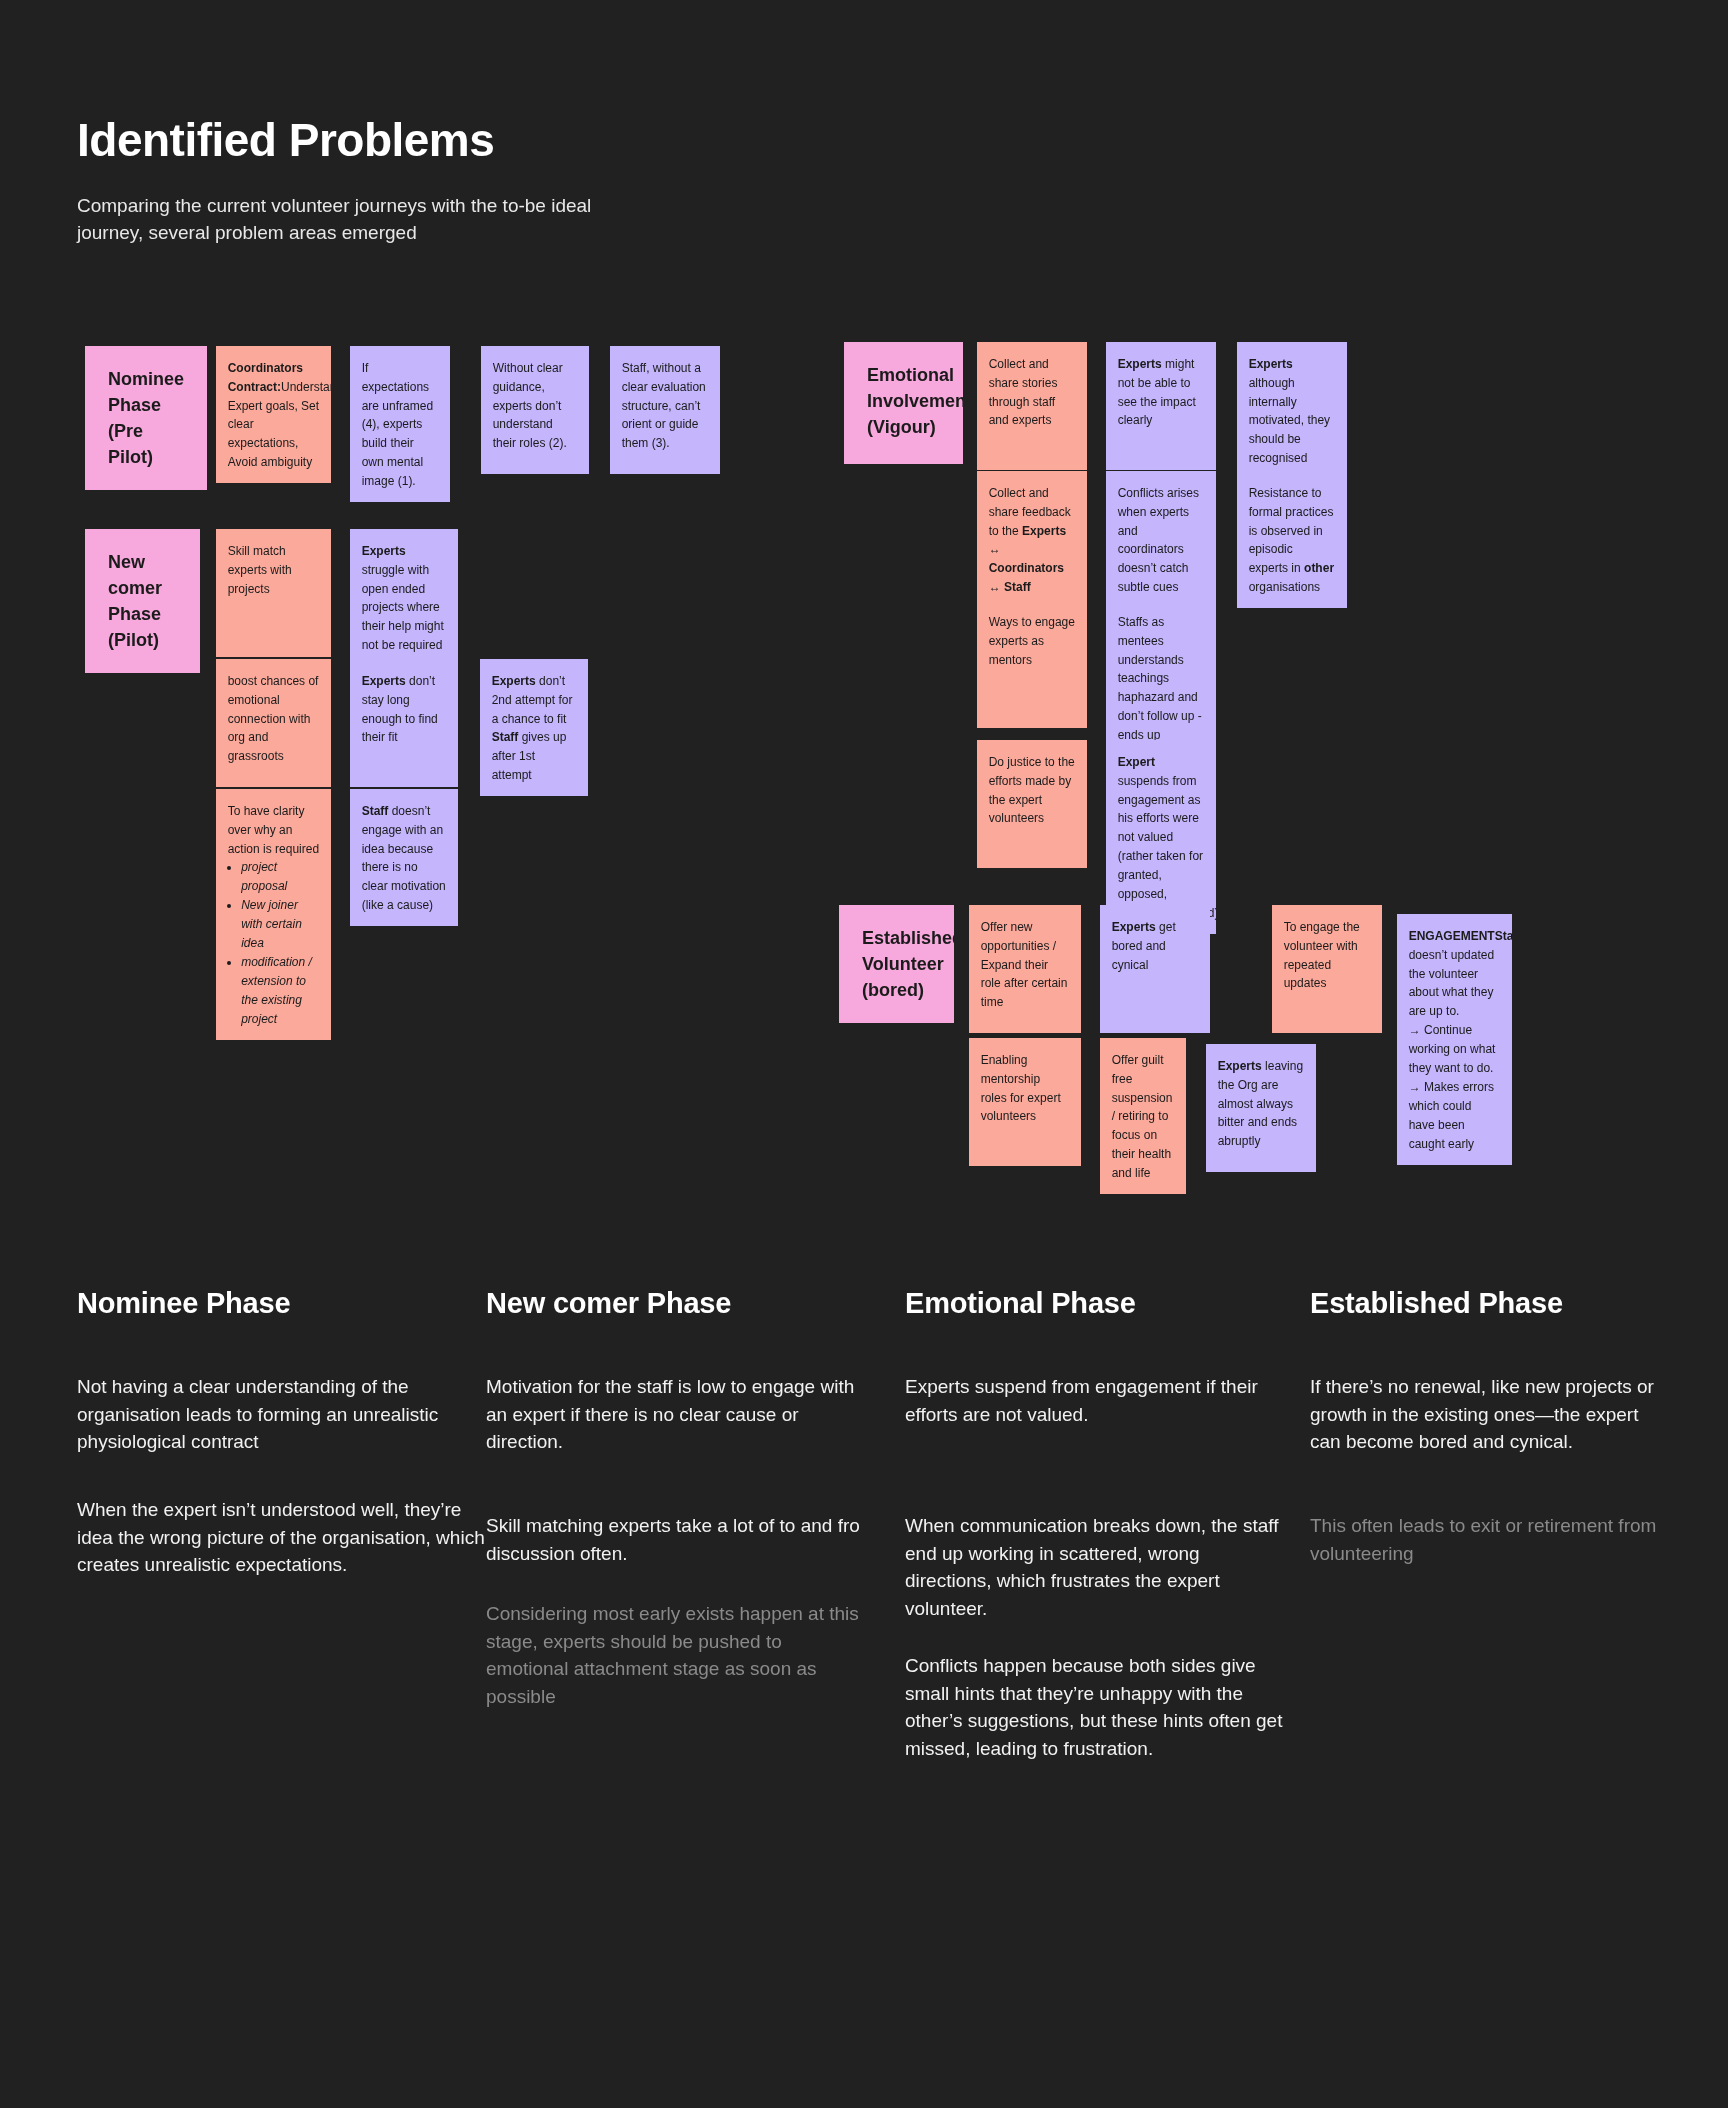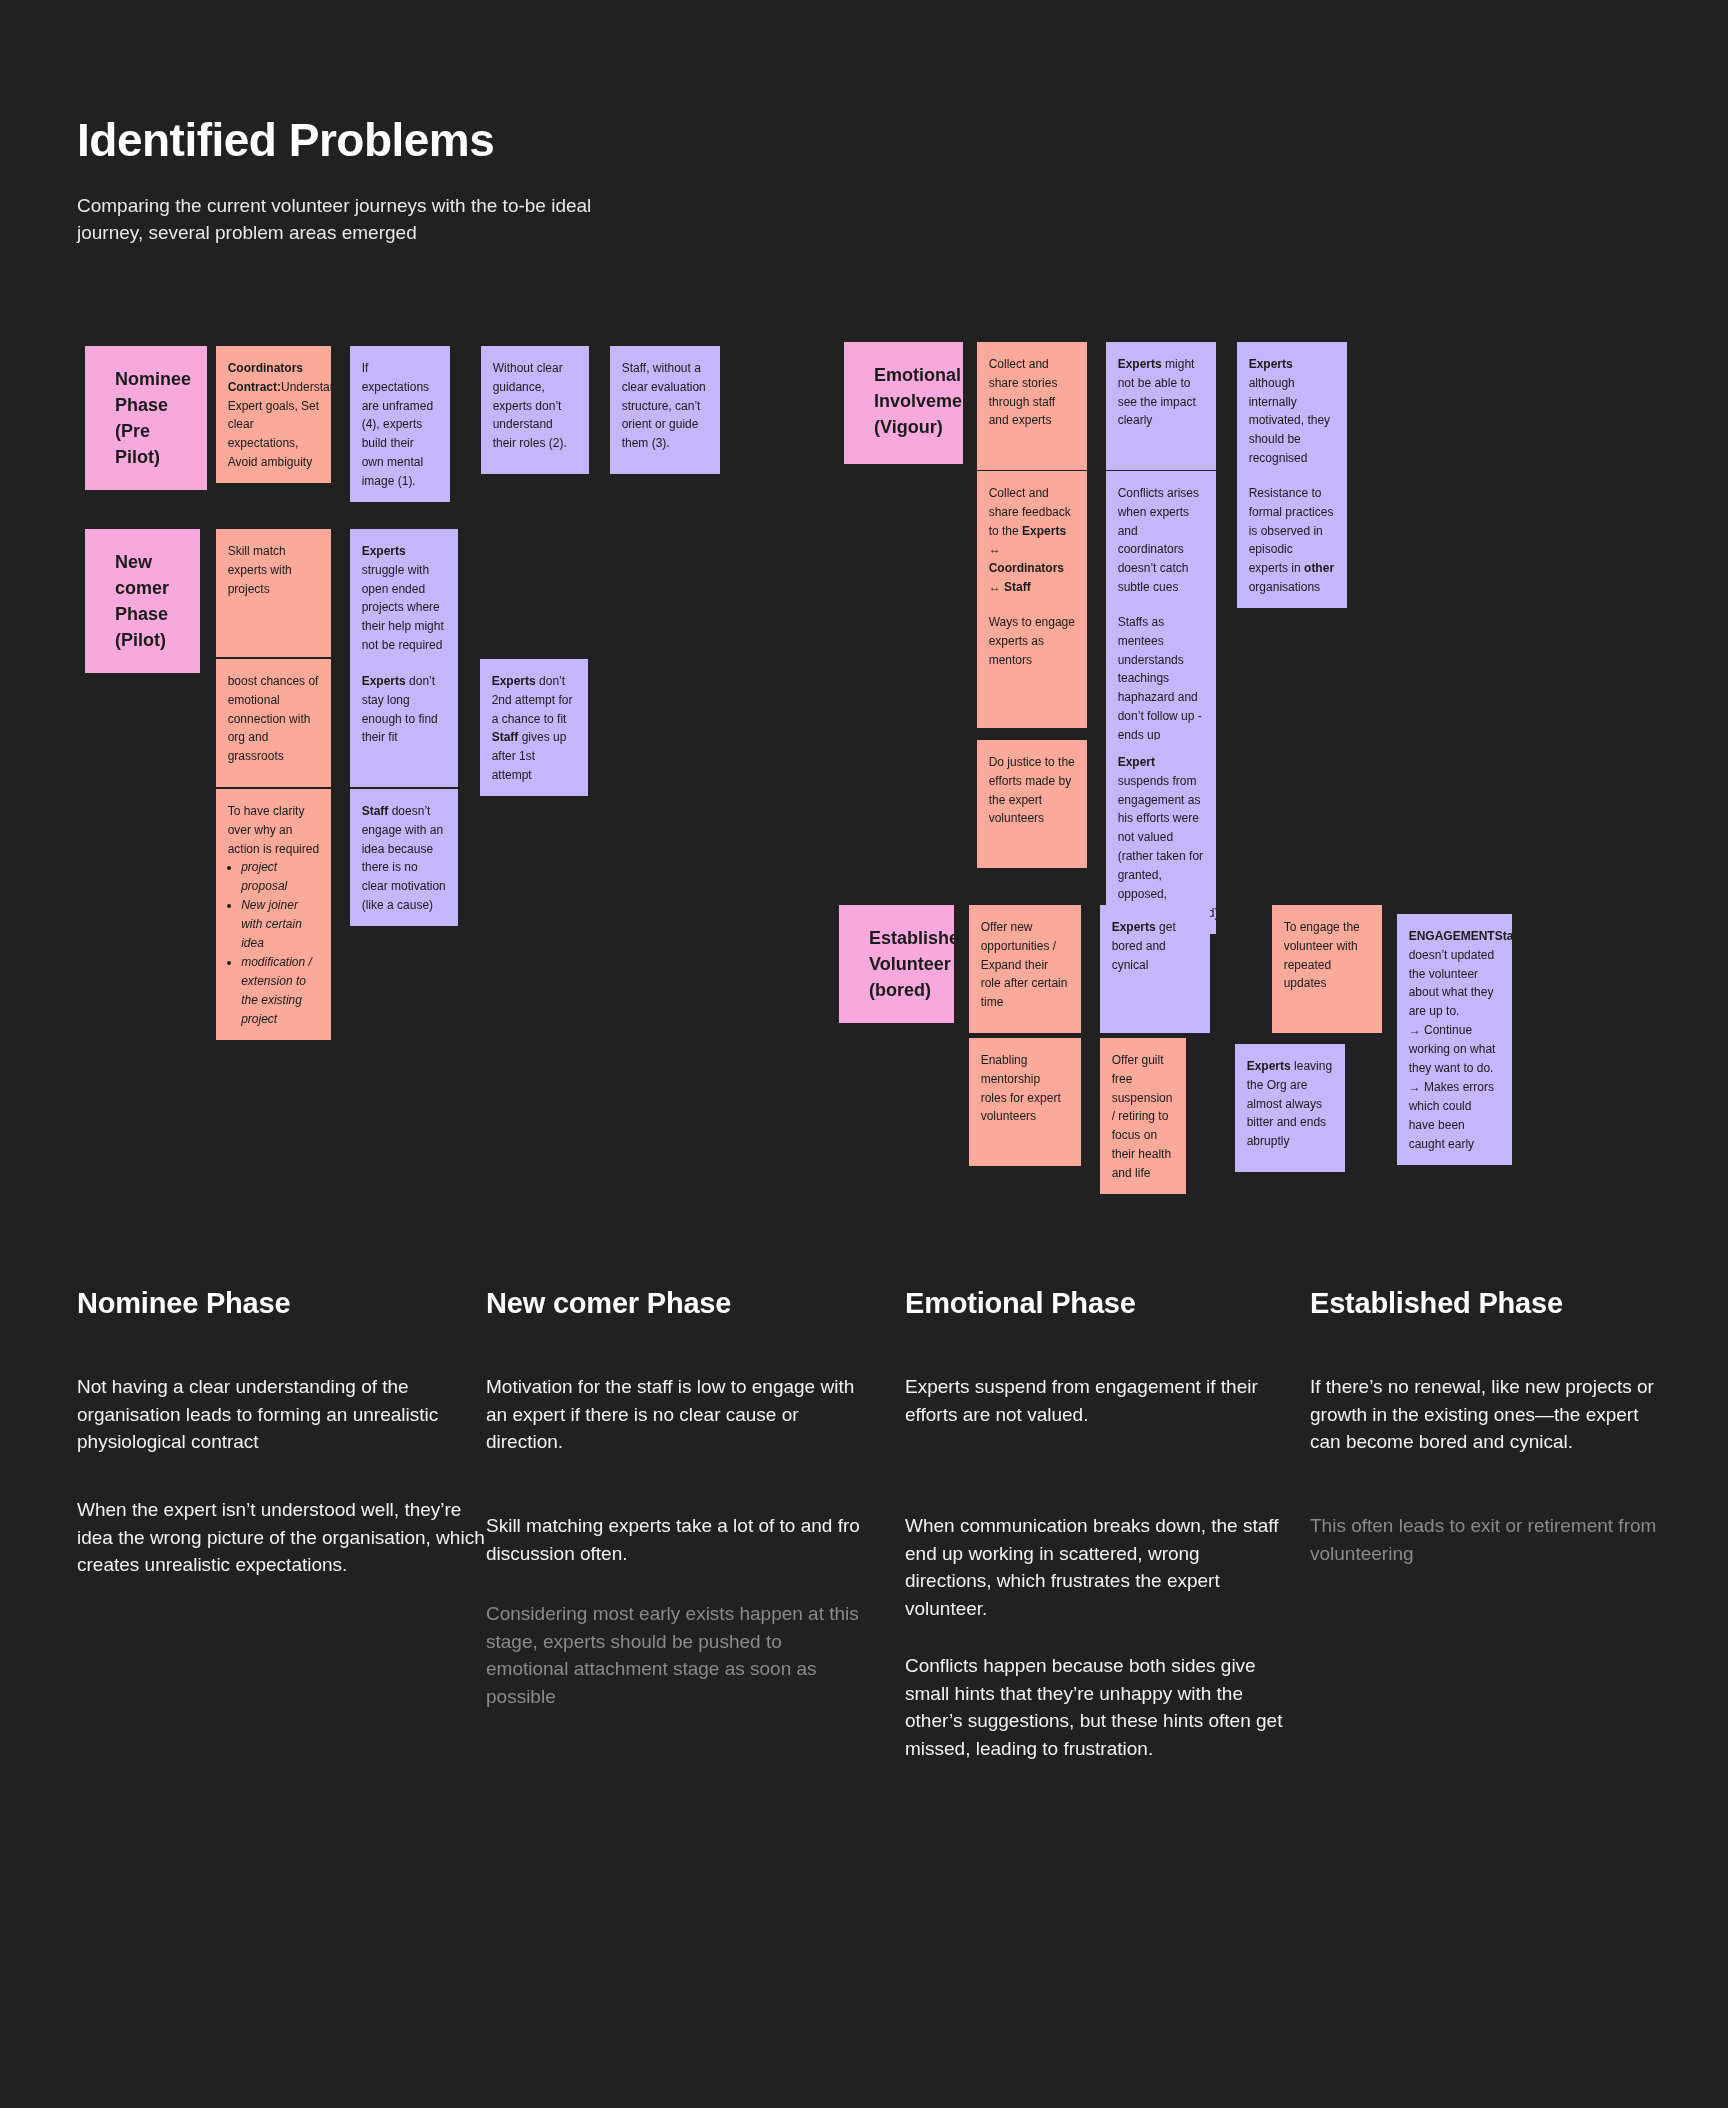--- a/index.html
+++ b/index.html
@@ -44,21 +44,21 @@
   .note b, .note strong { font-weight: 700; }
 
   .note.pink   { background: #F7A8DC; }
   .note.peach  { background: #FAA99B; }
   .note.yellow { background: #c4b5fd; }
 
   .note.phase {
     font-size: 18px;
     font-weight: 700;
     line-height: 1.45;
-    padding: 20px 30px;
+    padding: 20px 23px;
   }
 
   .note ul { margin: 0 0 0 13.5px; padding: 0; }
   .note li { margin: 0; padding: 0; line-height: 1.58; font-style: italic; }
 
   
   .summary { position: absolute; left: 0; top: 1287px; width: 1728px; }
   .col { position: absolute; top: 0; }
   .col-title {
     font-size: 29px;
@@ -115,21 +115,21 @@
     <div class="note yellow" style="left: 1106px; top: 600px; width: 110px; min-height: 137px;"><span>Staffs as mentees understands teachings haphazard and don’t follow up - ends up working in the wrong direction</span></div>
     <div class="note peach" style="left: 977px; top: 740px; width: 110px; min-height: 128px;"><span>Do justice to the efforts made by the expert volunteers</span></div>
     <div class="note yellow" style="left: 1106px; top: 740px; width: 110px; min-height: 137px;"><span><b>Expert</b> suspends from engagement as his efforts were not valued (rather taken for granted, opposed, miscommunicated)</span></div>
     <div class="note pink phase" style="left: 839px; top: 905px; width: 115px; min-height: 108px;">Established Volunteer (bored)</div>
     <div class="note peach" style="left: 969px; top: 905px; width: 112px; min-height: 128px;"><span>Offer new opportunities / Expand their role after certain time</span></div>
     <div class="note yellow" style="left: 1100px; top: 905px; width: 110px; min-height: 128px;"><span><b>Experts</b> get bored and cynical</span></div>
     <div class="note peach" style="left: 1272px; top: 905px; width: 110px; min-height: 128px;"><span>To engage the volunteer with repeated updates</span></div>
     <div class="note yellow" style="left: 1397px; top: 914px; width: 115px; min-height: 184px;"><span><b>ENGAGEMENT</b><b>Staff</b> doesn’t updated the volunteer about what they are up to.<br>→ Continue working on what they want to do.<br>→ Makes errors which could have been caught early</span></div>
     <div class="note peach" style="left: 969px; top: 1038px; width: 112px; min-height: 128px;"><span>Enabling mentorship roles for expert volunteers</span></div>
     <div class="note peach" style="left: 1100px; top: 1038px; width: 86px; min-height: 128px;"><span>Offer guilt free suspension / retiring to focus on their health and life</span></div>
-    <div class="note yellow" style="left: 1235px; top: 1044px; width: 110px; min-height: 128px;"><span><b>Experts</b> leaving the Org are almost always bitter and ends abruptly</span></div>
+    <div class="note yellow" style="left: 1206px; top: 1044px; width: 110px; min-height: 128px;"><span><b>Experts</b> leaving the Org are almost always bitter and ends abruptly</span></div>
   </div>
 
 <div class="summary">
     <div class="col" style="left: 77px; width: 414px;">
       <div class="col-title">Nominee Phase</div>
       <div class="para" style="position: absolute; top: 86px; width: 414px;">Not having a clear understanding of the organisation leads to forming an unrealistic physiological contract</div>
       <div class="para" style="position: absolute; top: 209px; width: 414px;">When the expert isn’t understood well, they’re idea the wrong picture of the organisation, which creates unrealistic expectations.</div>
     </div>
     <div class="col" style="left: 486px; width: 378px;">
       <div class="col-title">New comer Phase</div>

